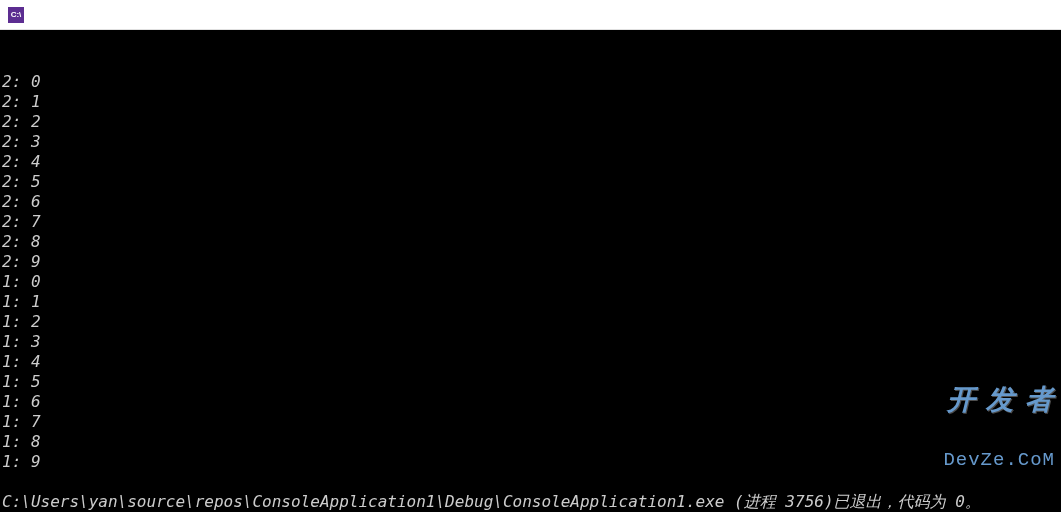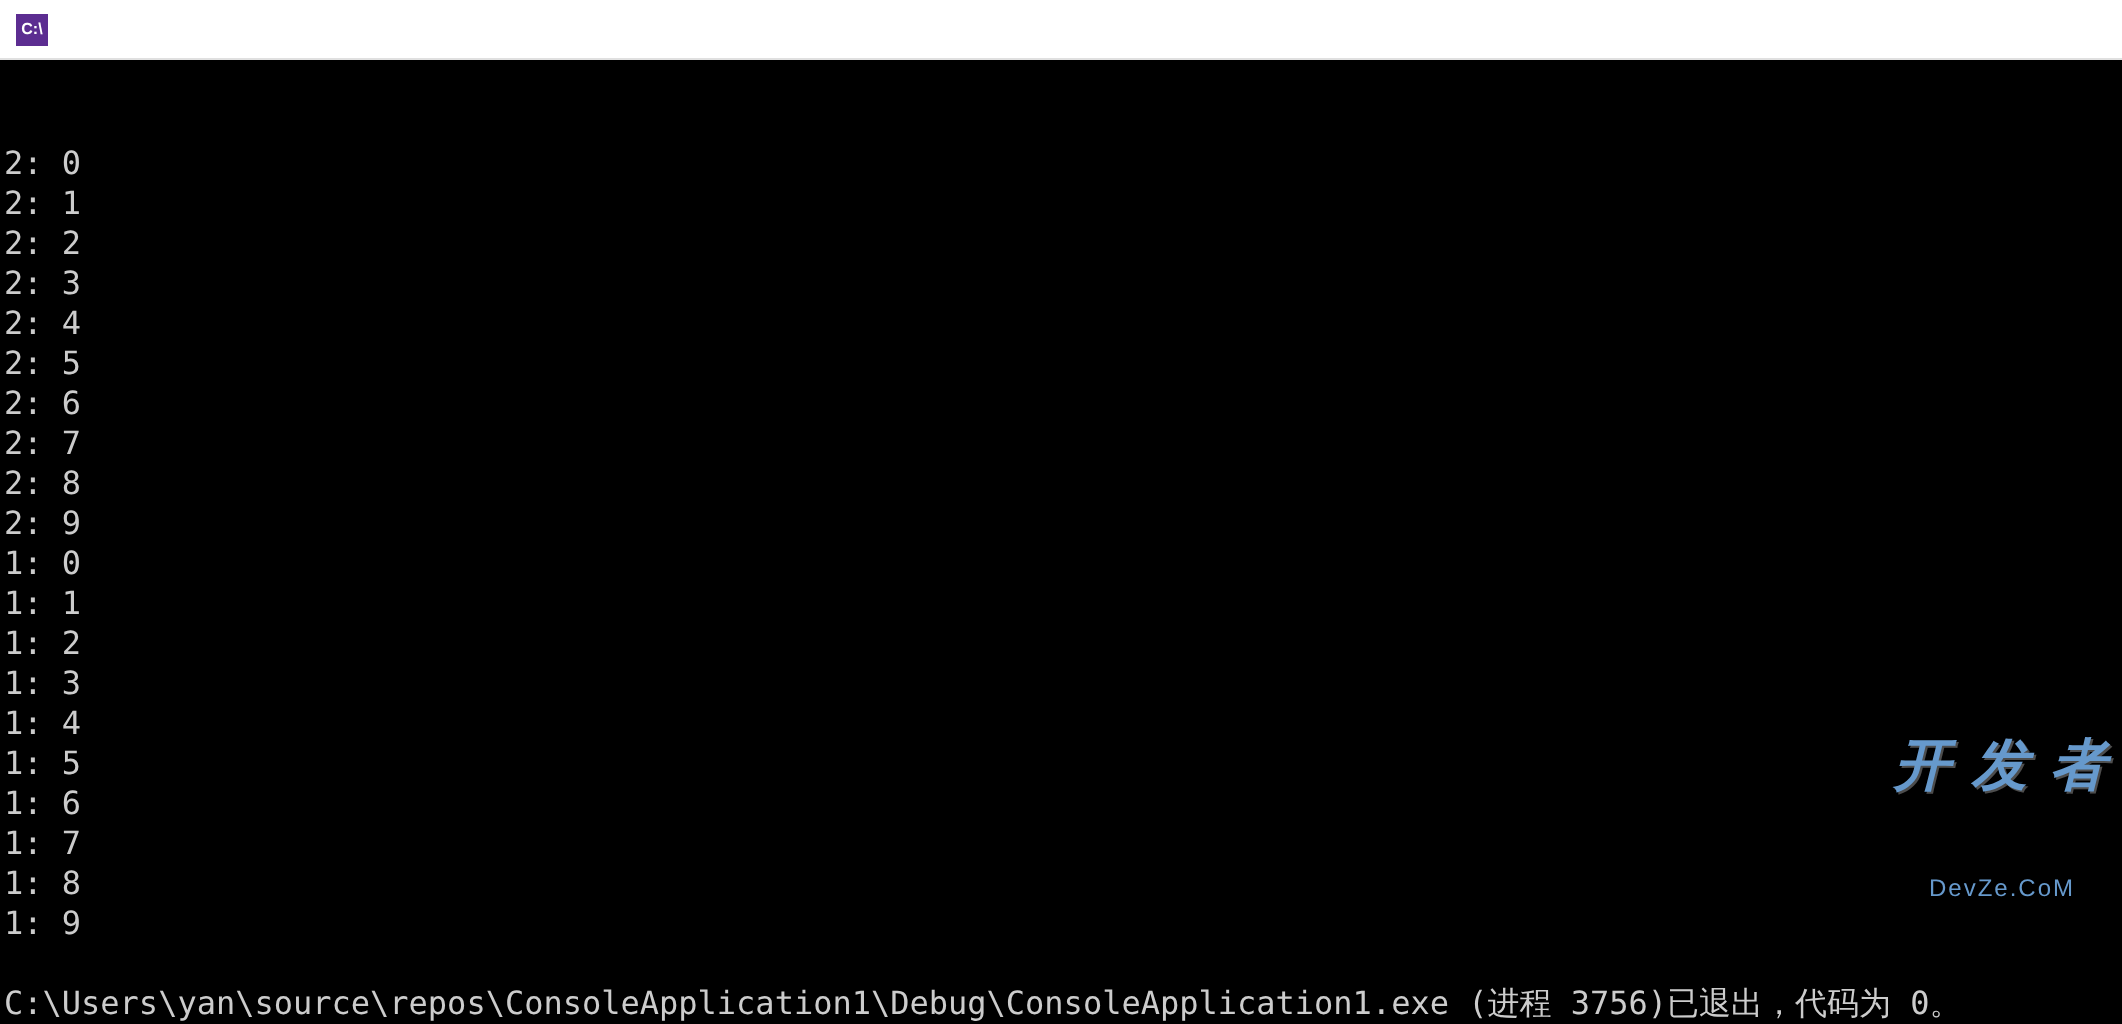--- a/index.html
+++ b/index.html
@@ -43,40 +43,41 @@
       font-family: "NSimSun", "SimSun", "Consolas", monospace;
       font-size: 16px;
       line-height: 20px;
       padding: 2px 2px;
       height: calc(100% - 30px);
       white-space: pre;
       position: relative;
     }
     .console-line {
       white-space: pre;
+      font-style: italic;
     }
     .watermark {
       position: absolute;
       right: 6px;
-      bottom: 18px;
-      text-align: center;
+      bottom: 2px;
+      text-align: right;
       pointer-events: none;
     }
     .watermark-line1 {
       font-family: "KaiTi", "STKaiti", serif;
       font-size: 28px;
       font-weight: bold;
       font-style: italic;
       color: #6699cc;
       text-shadow: 1px 1px 0 rgba(255,255,255,0.3);
       letter-spacing: 2px;
     }
     .watermark-line2 {
-      font-family: Liberation Sans, sans-serif;
-      font-size: 12px;
+      font-family: Liberation Mono, monospace;
+      font-size: 19px;
       color: #6699cc;
       letter-spacing: 1px;
     }
   </style>
 </head>
 <body>
 
 <div class="title-bar">
   <div class="app-icon">
     <span>C:\</span>

